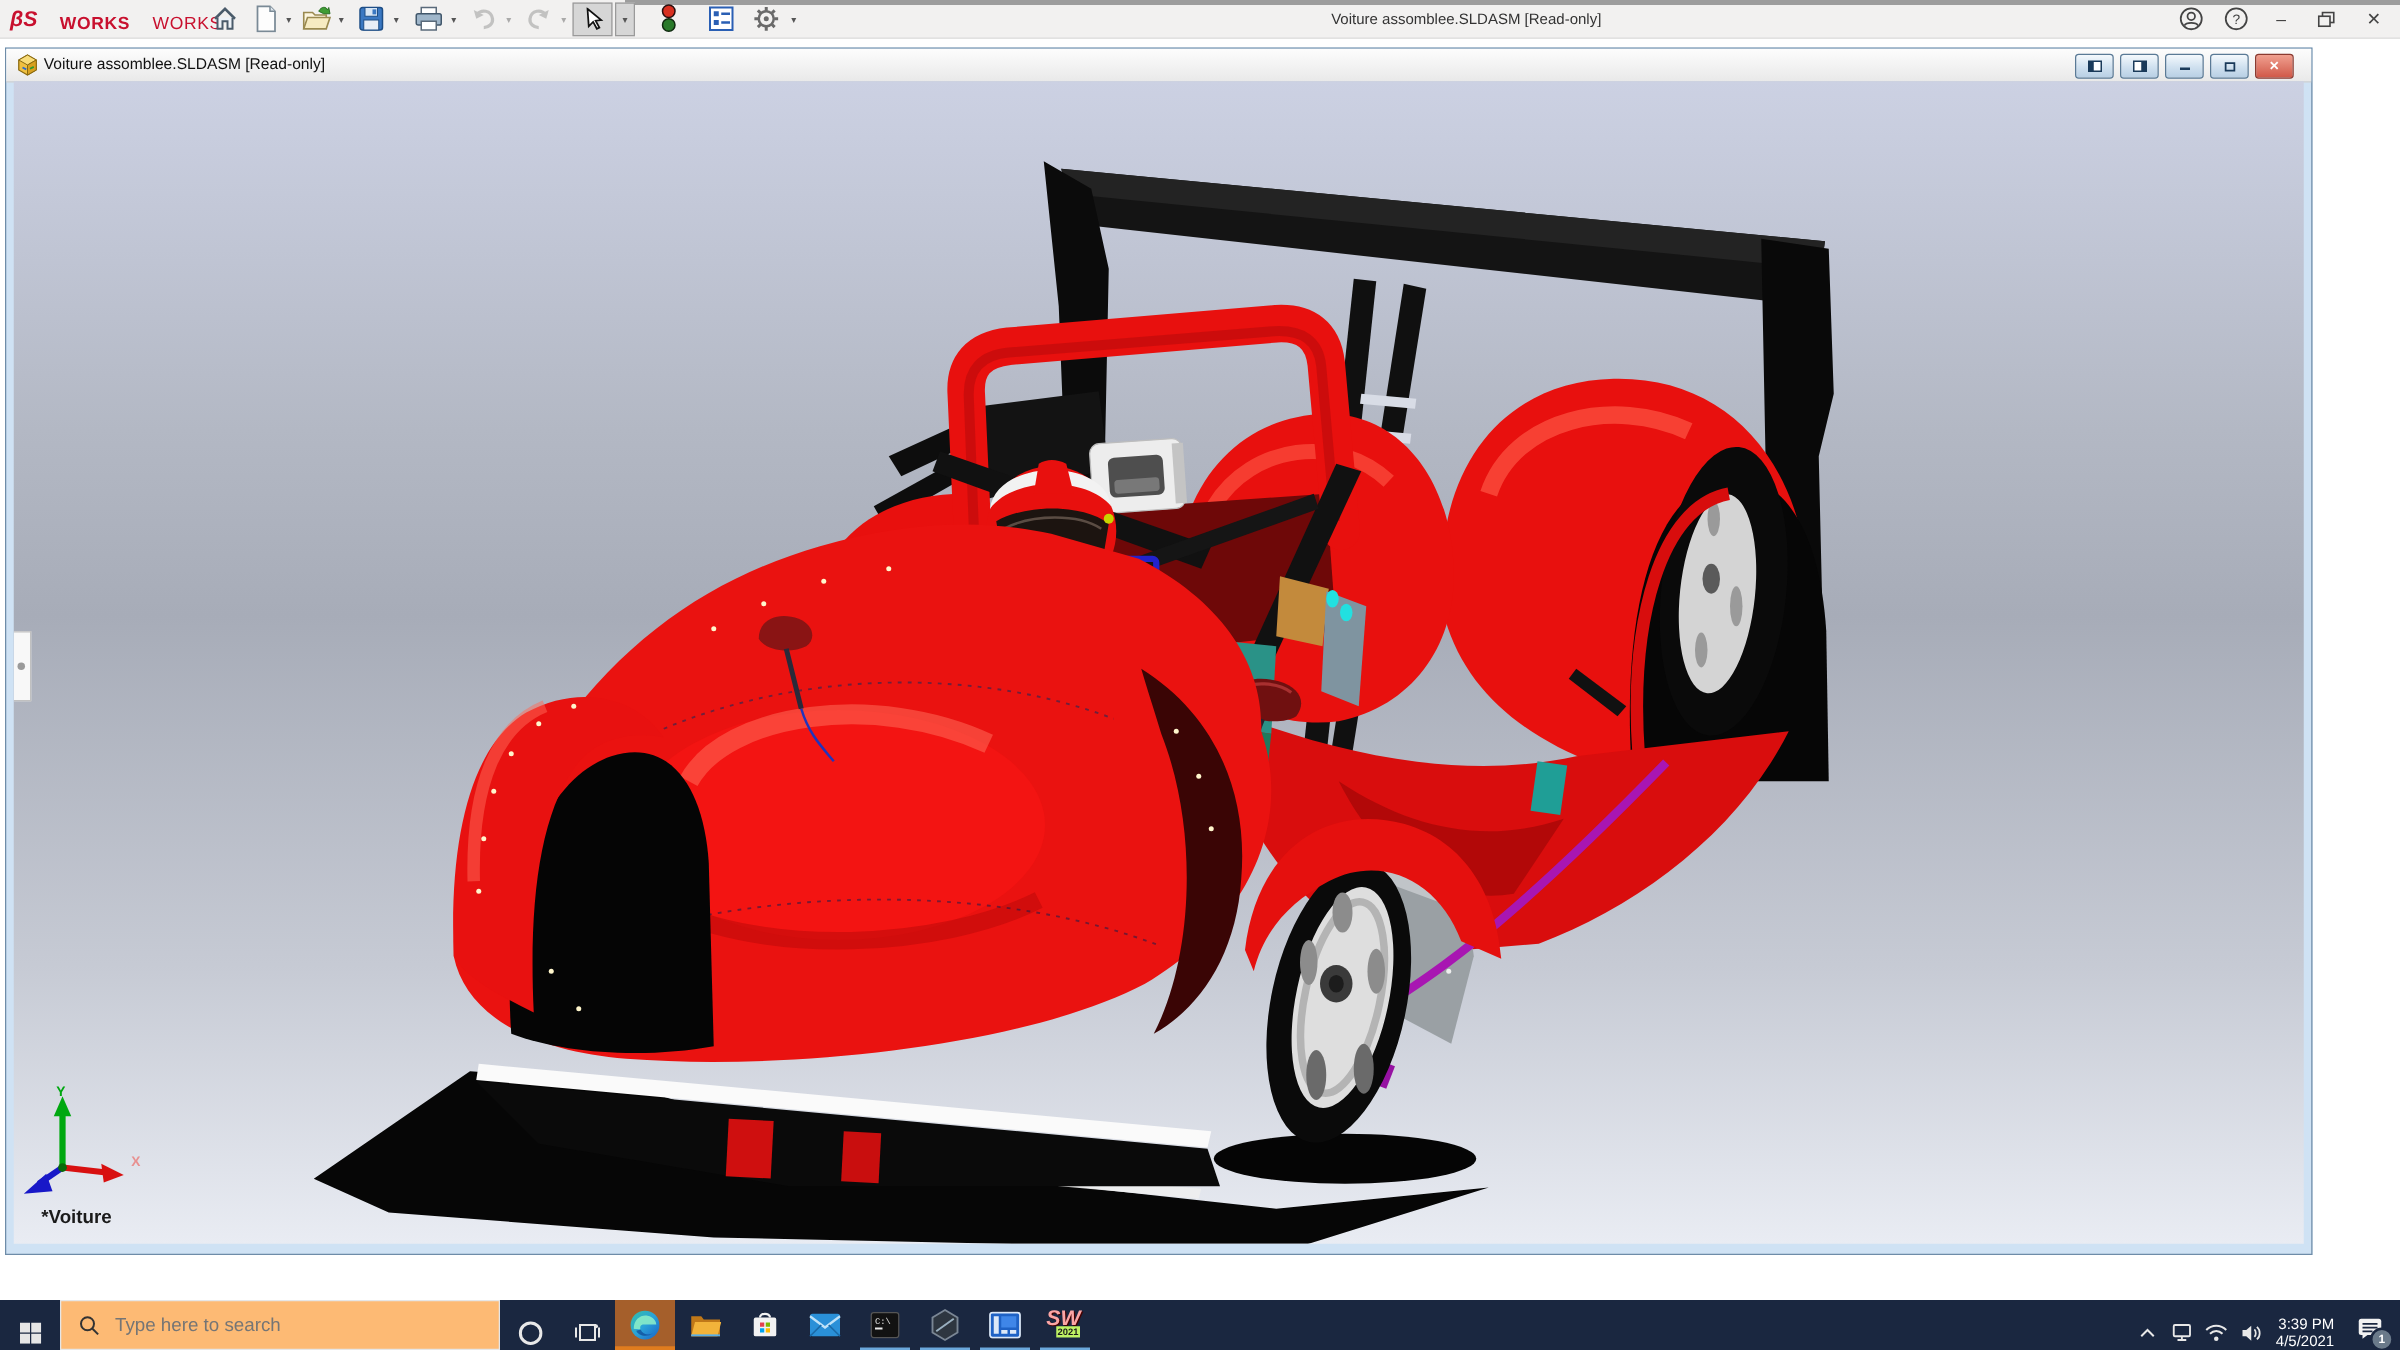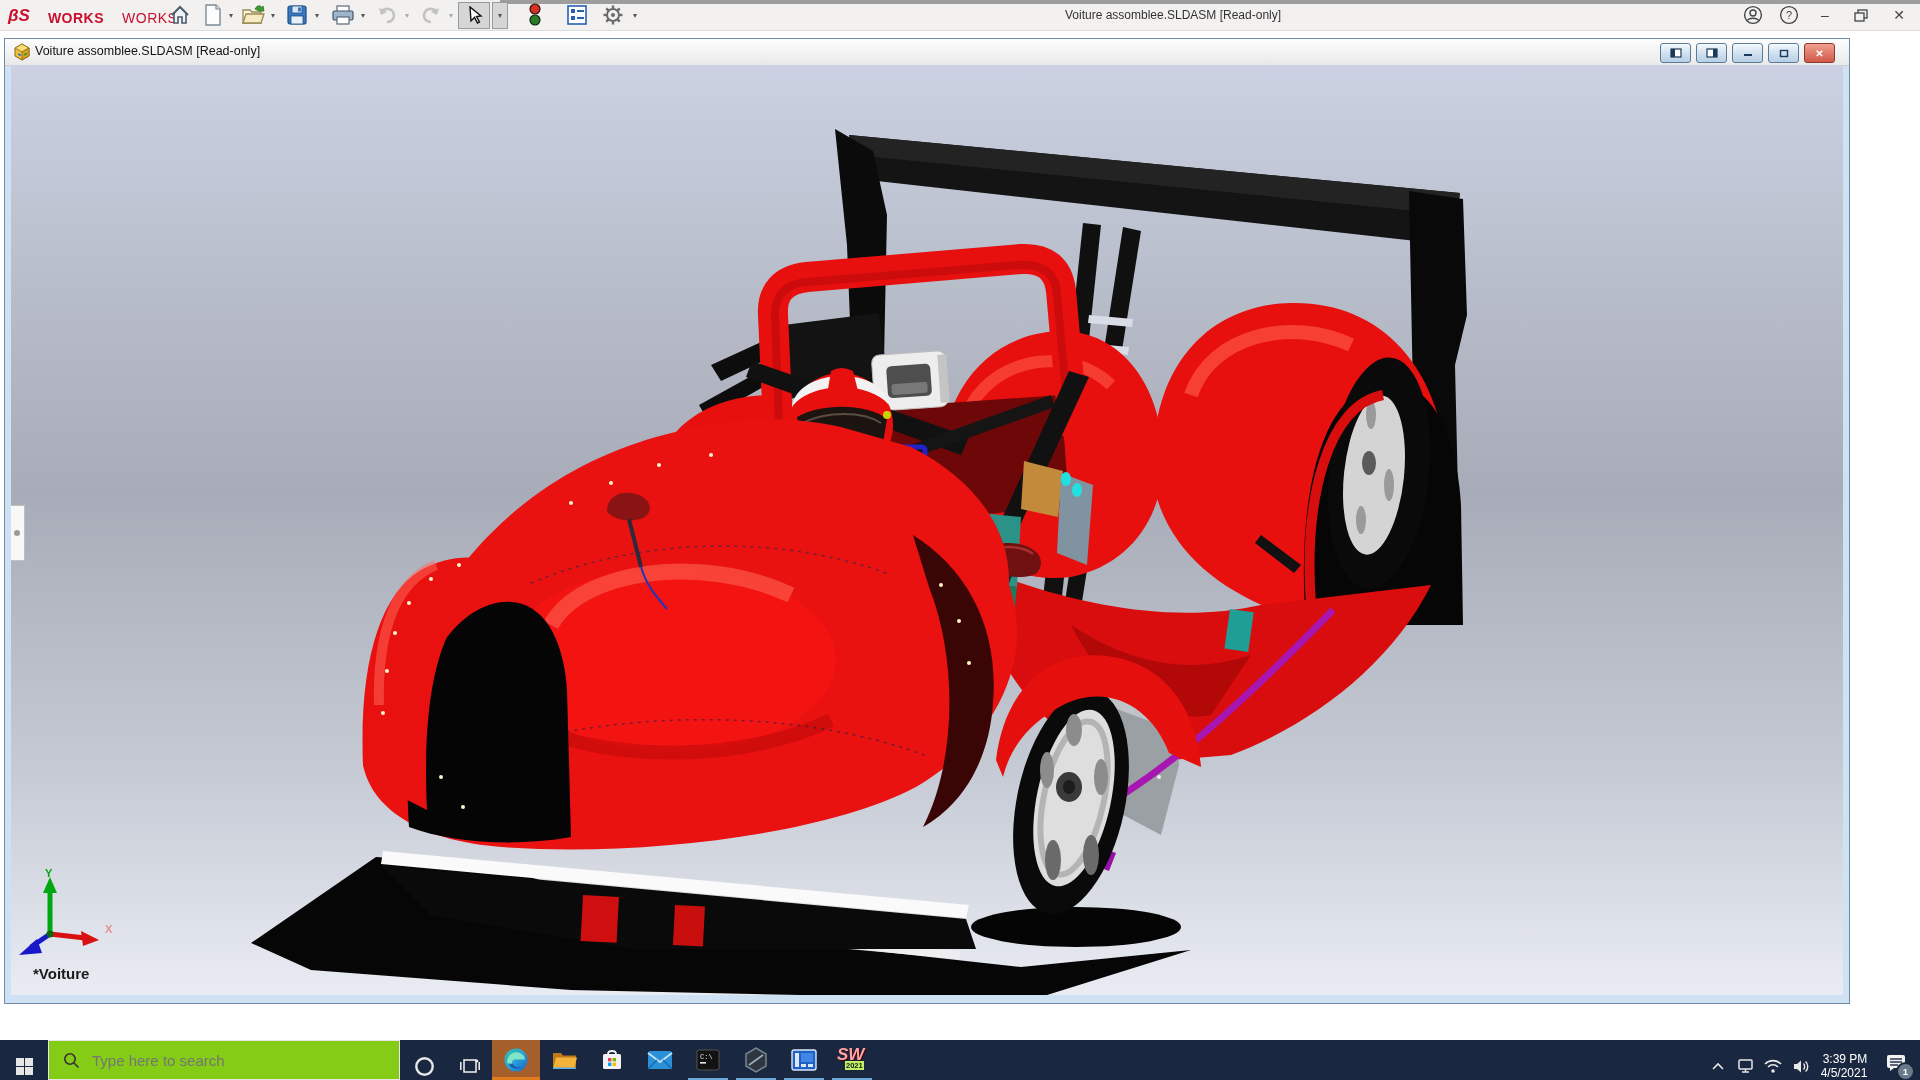--- a/index.html
+++ b/index.html
@@ -27,21 +27,21 @@
     background:linear-gradient(#f4f9fd,#cfe0ef 55%,#b8cfe4);display:flex;align-items:center;justify-content:center;}
   .docbtn.close{background:linear-gradient(#f0a090,#d05848);border-color:#8a3a30;color:#fff;font-weight:bold;font-size:10px;}
   #viewport{left:6px;top:26px;width:1832px;height:930px;
     background:linear-gradient(180deg,#ccd1e3 0%,#b3b8c4 30%,#a7acb8 46%,#c6cad4 76%,#e9ecf3 100%);overflow:hidden;}
   #dimetric{left:22px;top:900px;font-size:15px;font-weight:bold;color:#1a1a1a;}
   #splitter{left:0;top:440px;width:13px;height:54px;background:#f8f8f8;border:1px solid #c0c0c0;border-left:none;}
   #splitter .dot{left:3px;top:24px;width:6px;height:6px;border-radius:50%;background:#9a9a9a;}
   
   #taskbar{left:0;top:1040px;width:1920px;height:40px;background:#1a2740;}
   .tb{height:52px;display:flex;align-items:center;justify-content:center;}
-  #searchbox{left:48px;top:0;width:352px;height:40px;background:#84cc16;border:1px solid #e6e6e6;box-sizing:border-box;display:flex;align-items:center;}
+  #searchbox{left:48px;top:0;width:352px;height:40px;background:#fdba74;border:1px solid #e6e6e6;box-sizing:border-box;display:flex;align-items:center;}
   #searchbox input{border:none;background:transparent;outline:none;font-size:15px;color:#5a5a5a;
     font-family:"Liberation Sans",sans-serif;width:290px;}
   .appcell{top:0;width:48px;height:40px;display:flex;align-items:center;justify-content:center;}
   .underline{position:absolute;bottom:0;left:4px;width:40px;height:2.5px;background:#6aa8dc;}
   .clock{color:#fff;font-size:12px;line-height:14px;text-align:right;}
 </style>
 </head>
 <body>
 
 <div class="abs" id="titlebar"></div>

